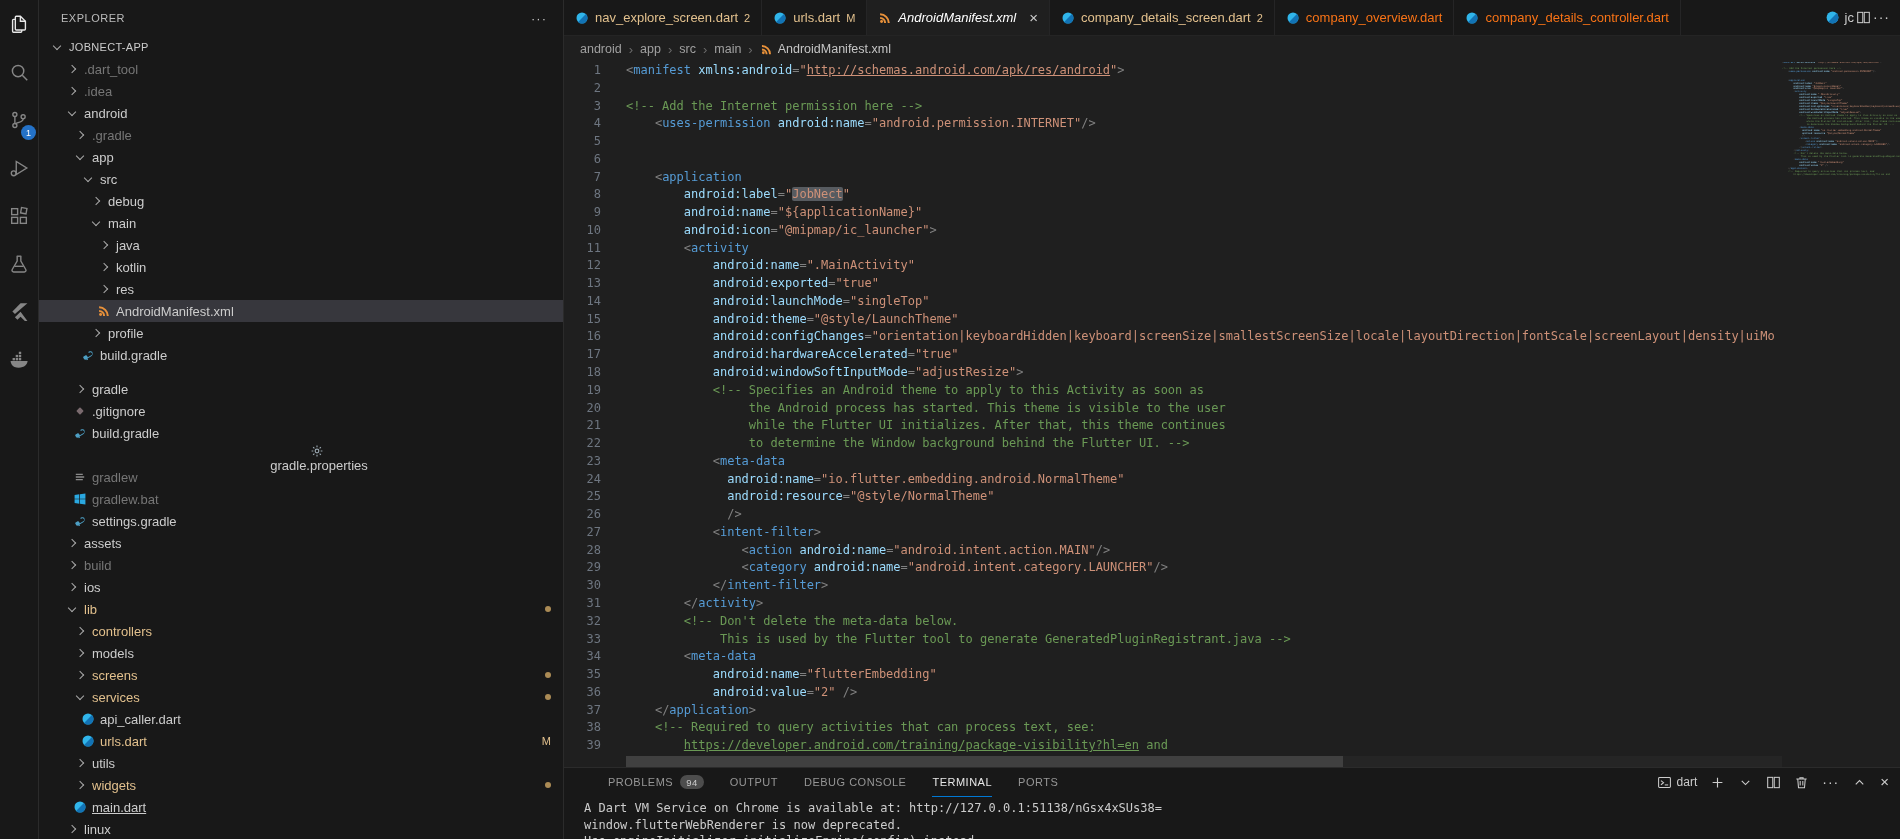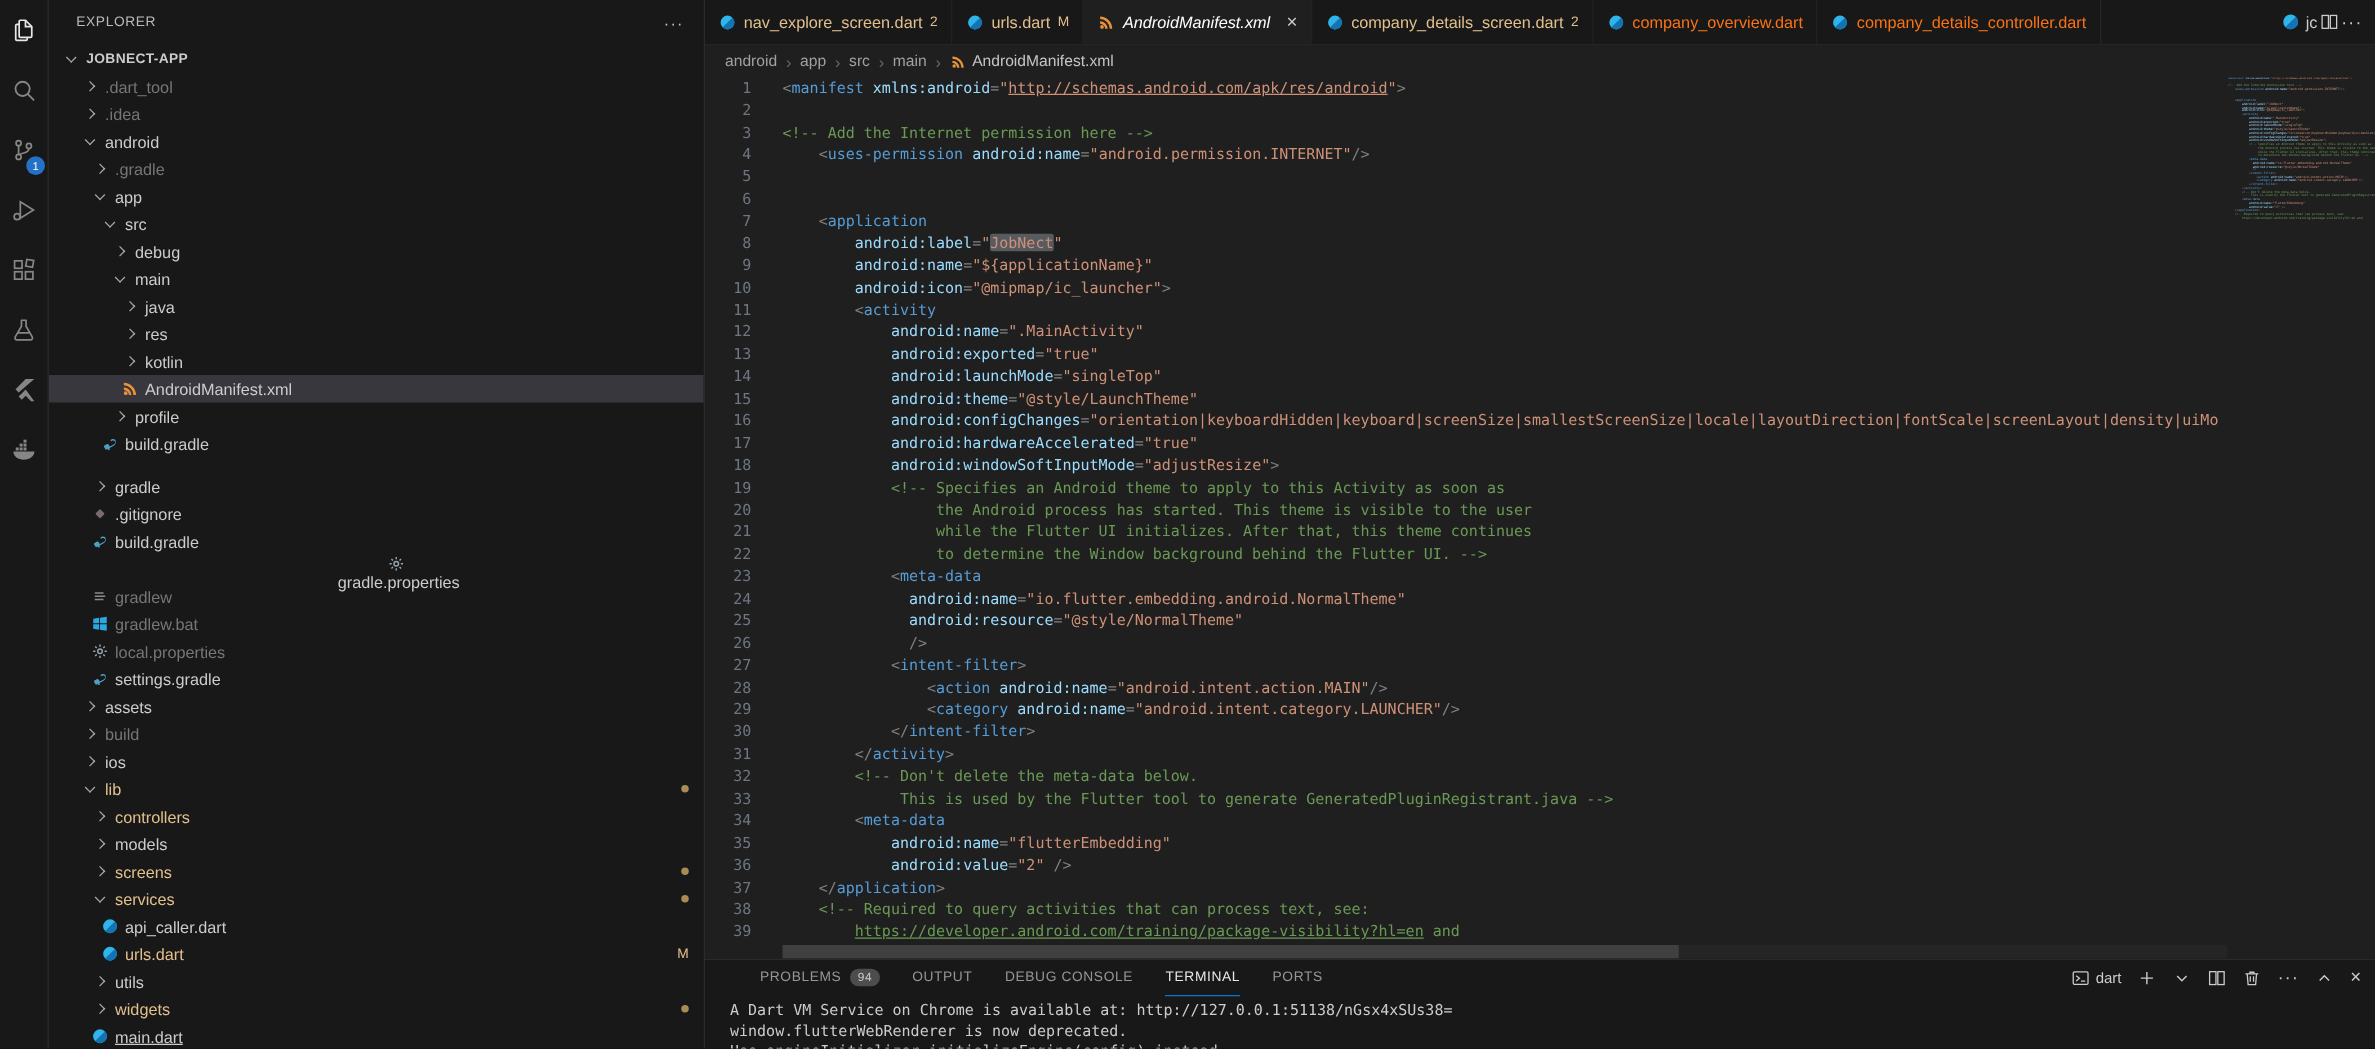--- a/index.html
+++ b/index.html
@@ -15,21 +15,21 @@
   .ab-badge{position:absolute;right:2px;bottom:4px;min-width:15px;height:15px;border-radius:8px;background:#2472c8;
             color:#fff;font-size:9px;display:flex;align-items:center;justify-content:center;}
 
   
   #sidebar{position:absolute;left:39px;top:0;width:524px;height:100%;background:#181818;
            border-right:1px solid #2b2b2b;z-index:4;overflow:hidden;}
   .sb-header{height:36px;display:flex;align-items:center;padding:0 16px 0 22px;color:#bbbbbb;font-size:11px;letter-spacing:.5px;}
   .sb-sp{flex:1;}
   .sb-more{color:#c5c5c5;font-size:13px;letter-spacing:1px;}
   .trow{position:relative;height:22px;display:flex;align-items:center;font-size:13px;color:#cccccc;white-space:nowrap;}
-  .trow.root{font-weight:700;font-size:11px;letter-spacing:.3px;}
+  .trow.root{font-weight:400;font-size:11px;letter-spacing:.3px;}
   .trow.sel{background:#37373d;}
   .trow.g{color:#767676;}
   .trow.m{color:#e2c08d;}
   .slot{width:17px;flex:none;display:flex;align-items:center;justify-content:center;}
   .slot svg{width:14px;height:14px;display:block;}
   .chev{width:5px;height:5px;border-right:1.3px solid #a9a9a9;border-bottom:1.3px solid #a9a9a9;flex:none;}
   .chev.r{transform:rotate(-45deg);}
   .chev.d{transform:rotate(45deg);margin-top:-2px;}
   .trow .lab{margin-left:4px;}
   .meta{position:absolute;right:12px;top:0;height:22px;display:flex;align-items:center;}
@@ -235,27 +235,27 @@
         <div class="trow n" style="padding-left: 56px;">
           <span class="slot">
             <span class="chev r"></span>
           </span>
           <span class="lab">java</span>
         </div>
         <div class="trow n" style="padding-left: 56px;">
           <span class="slot">
             <span class="chev r"></span>
           </span>
+          <span class="lab">kotlin</span>
+        </div>
+        <div class="trow n" style="padding-left: 56px;">
+          <span class="slot">
+            <span class="chev r"></span>
+          </span>
           <span class="lab">res</span>
-        </div>
-        <div class="trow n" style="padding-left: 56px;">
-          <span class="slot">
-            <span class="chev r"></span>
-          </span>
-          <span class="lab">kotlin</span>
         </div>
         <div class="trow n sel" style="padding-left: 56px;">
           <span class="slot">
             <svg viewBox="0 0 16 16" fill="#e8913a">
               <circle cx="4.1" cy="12" r="1.7"></circle>
               <path d="M2.4 6.8a7 7 0 0 1 6.9 6.9H7A4.7 4.7 0 0 0 2.4 9.1z"></path>
               <path d="M2.4 2.6a11.2 11.2 0 0 1 11.1 11.1h-2.3A8.9 8.9 0 0 0 2.4 4.9z"></path>
             </svg>
           </span>
           <span class="lab">AndroidManifest.xml</span>
@@ -315,29 +315,20 @@
           </span>
           <span class="lab">gradlew</span>
         </div>
         <div class="trow g" style="padding-left: 32px;">
           <span class="slot">
             <svg viewBox="0 0 16 16" fill="#2aa8e0">
               <path d="M1.8 3.4l5.4-.8v5H1.8zM8 2.5l6.2-.9v6H8zM1.8 8.4h5.4v5l-5.4-.8zM8 8.4h6.2v6L8 13.5z"></path>
             </svg>
           </span>
           <span class="lab">gradlew.bat</span>
-        </div>
-        <div class="trow g" style="padding-left: 32px;">
-          <span class="slot">
-            <svg viewBox="0 0 16 16" fill="none" stroke="#9aa7b0" stroke-width="1.3">
-              <circle cx="8" cy="8" r="2.1"></circle>
-              <path d="M8 1.8v2M8 12.2v2M1.8 8h2M12.2 8h2M3.6 3.6L5 5M11 11l1.4 1.4M12.4 3.6L11 5M5 11l-1.4 1.4"></path>
-            </svg>
-          </span>
-          <span class="lab">local.properties</span>
         </div>
         <div class="trow n" style="padding-left: 32px;">
           <span class="slot">
             <svg viewBox="0 0 16 16" fill="#4d9fc4">
               <path d="M13.7 5.3c-.9-1.6-2.9-2.2-4.5-1.3l-.9.5.7 1.2.9-.5c.9-.5 2-.2 2.5.7.5.9.2 2-.7 2.5l-3.9 2.2-1.1-1.9c-.3-.5-.9-.7-1.4-.4l-2.3 1.3c-.5.3-.7.9-.4 1.4l1.1 1.9c.3.5.9.7 1.4.4l.9-.5.7 1.2 1.4-.8-.7-1.2 3.9-2.2c1.9-1.1 2.6-3.4 1.4-5.5z"></path>
               <circle cx="11.2" cy="6.3" r=".8" fill="#181818"></circle>
             </svg>
           </span>
           <span class="lab">settings.gradle</span>
         </div>

